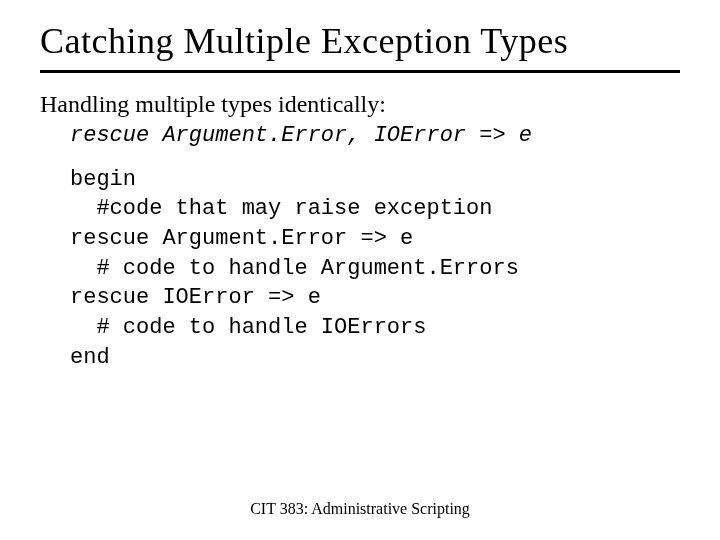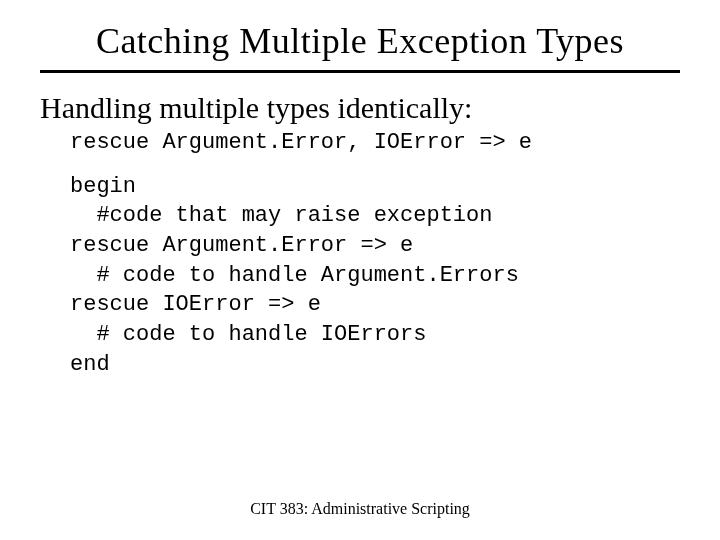--- a/index.html
+++ b/index.html
@@ -14,39 +14,40 @@
   .slide {
     width: 720px;
     height: 540px;
     position: relative;
     box-sizing: border-box;
     padding: 20px 40px 0 40px;
   }
   .title {
     font-size: 36px;
     font-weight: normal;
-    text-align: center;
+    text-align: left;
     margin: 0 0 8px 0;
     letter-spacing: 0.5px;
   }
   .rule {
     border: none;
     border-top: 3px solid #000;
     margin: 8px 0 18px 0;
   }
   .body-text {
-    font-size: 30px;
+    font-size: 24px;
     margin: 6px 0 4px 0;
   }
   .code {
     font-family: "Courier New", Courier, monospace;
     font-size: 22px;
     white-space: pre;
     margin: 2px 0 14px 30px;
     line-height: 1.3;
+    font-style: italic;
   }
   .code-block {
     font-family: Liberation Mono, monospace;
     font-size: 22px;
     white-space: pre;
     margin: 2px 0 0 30px;
     line-height: 1.35;
   }
   .footer {
     position: absolute;

